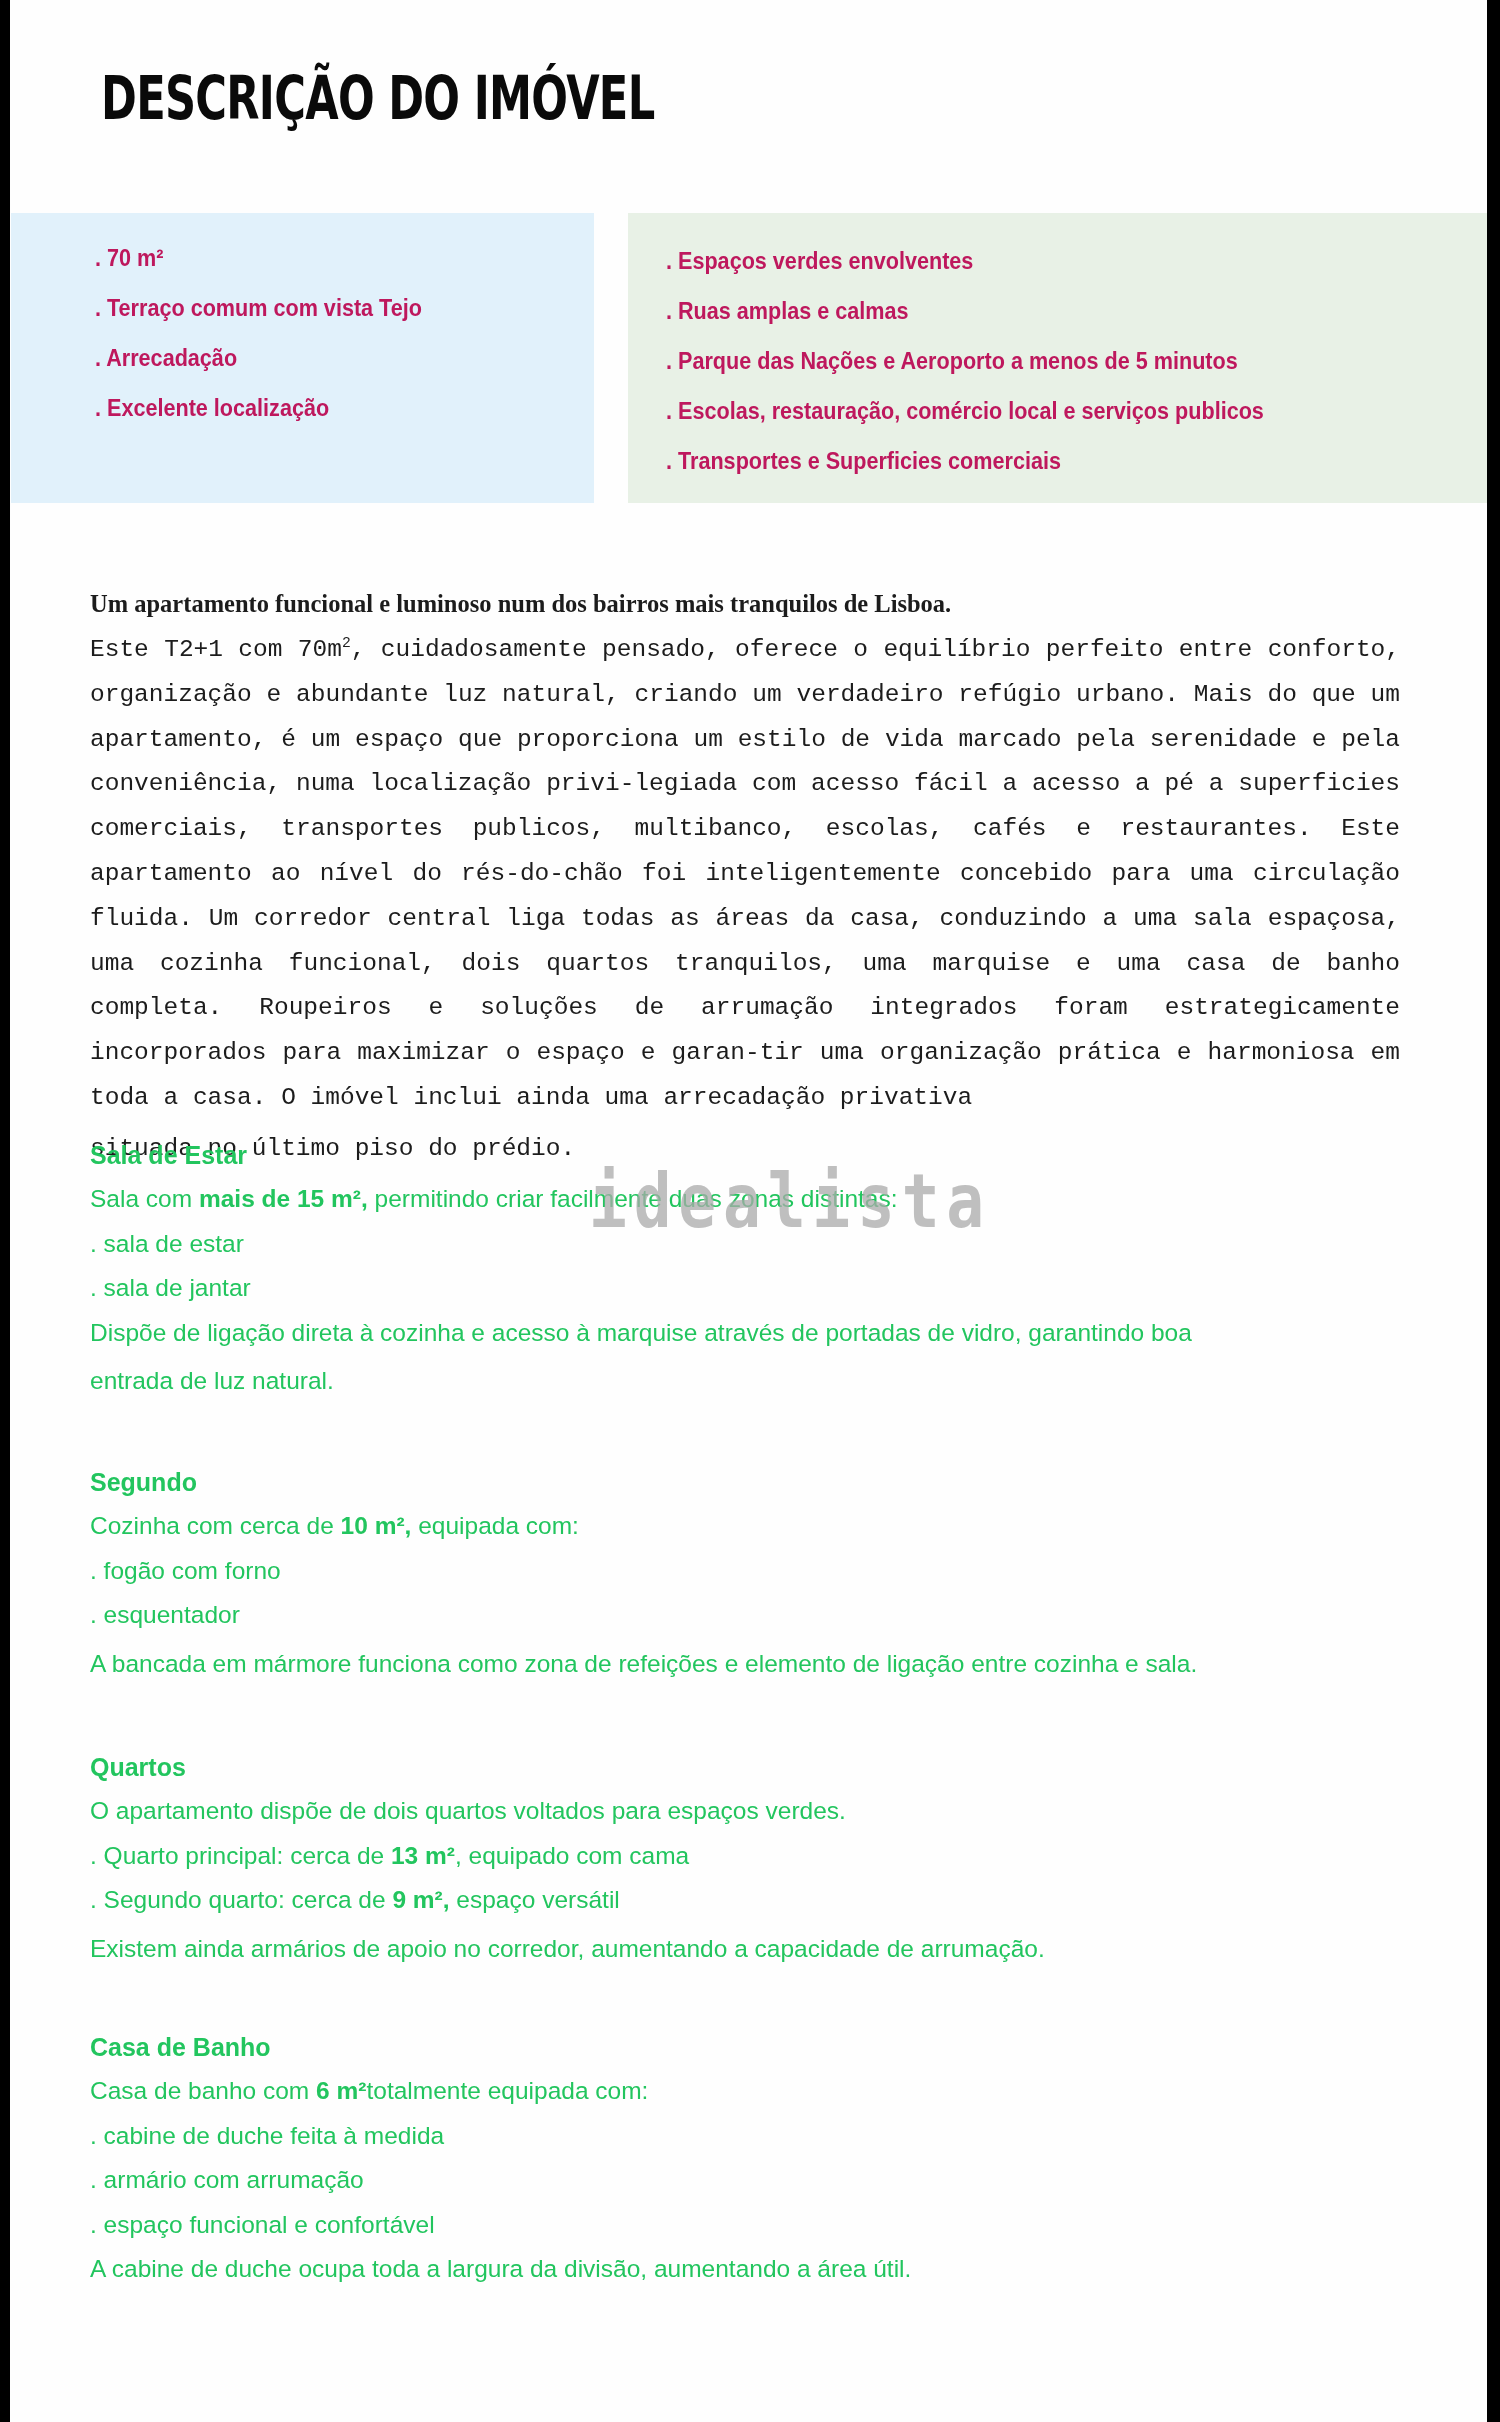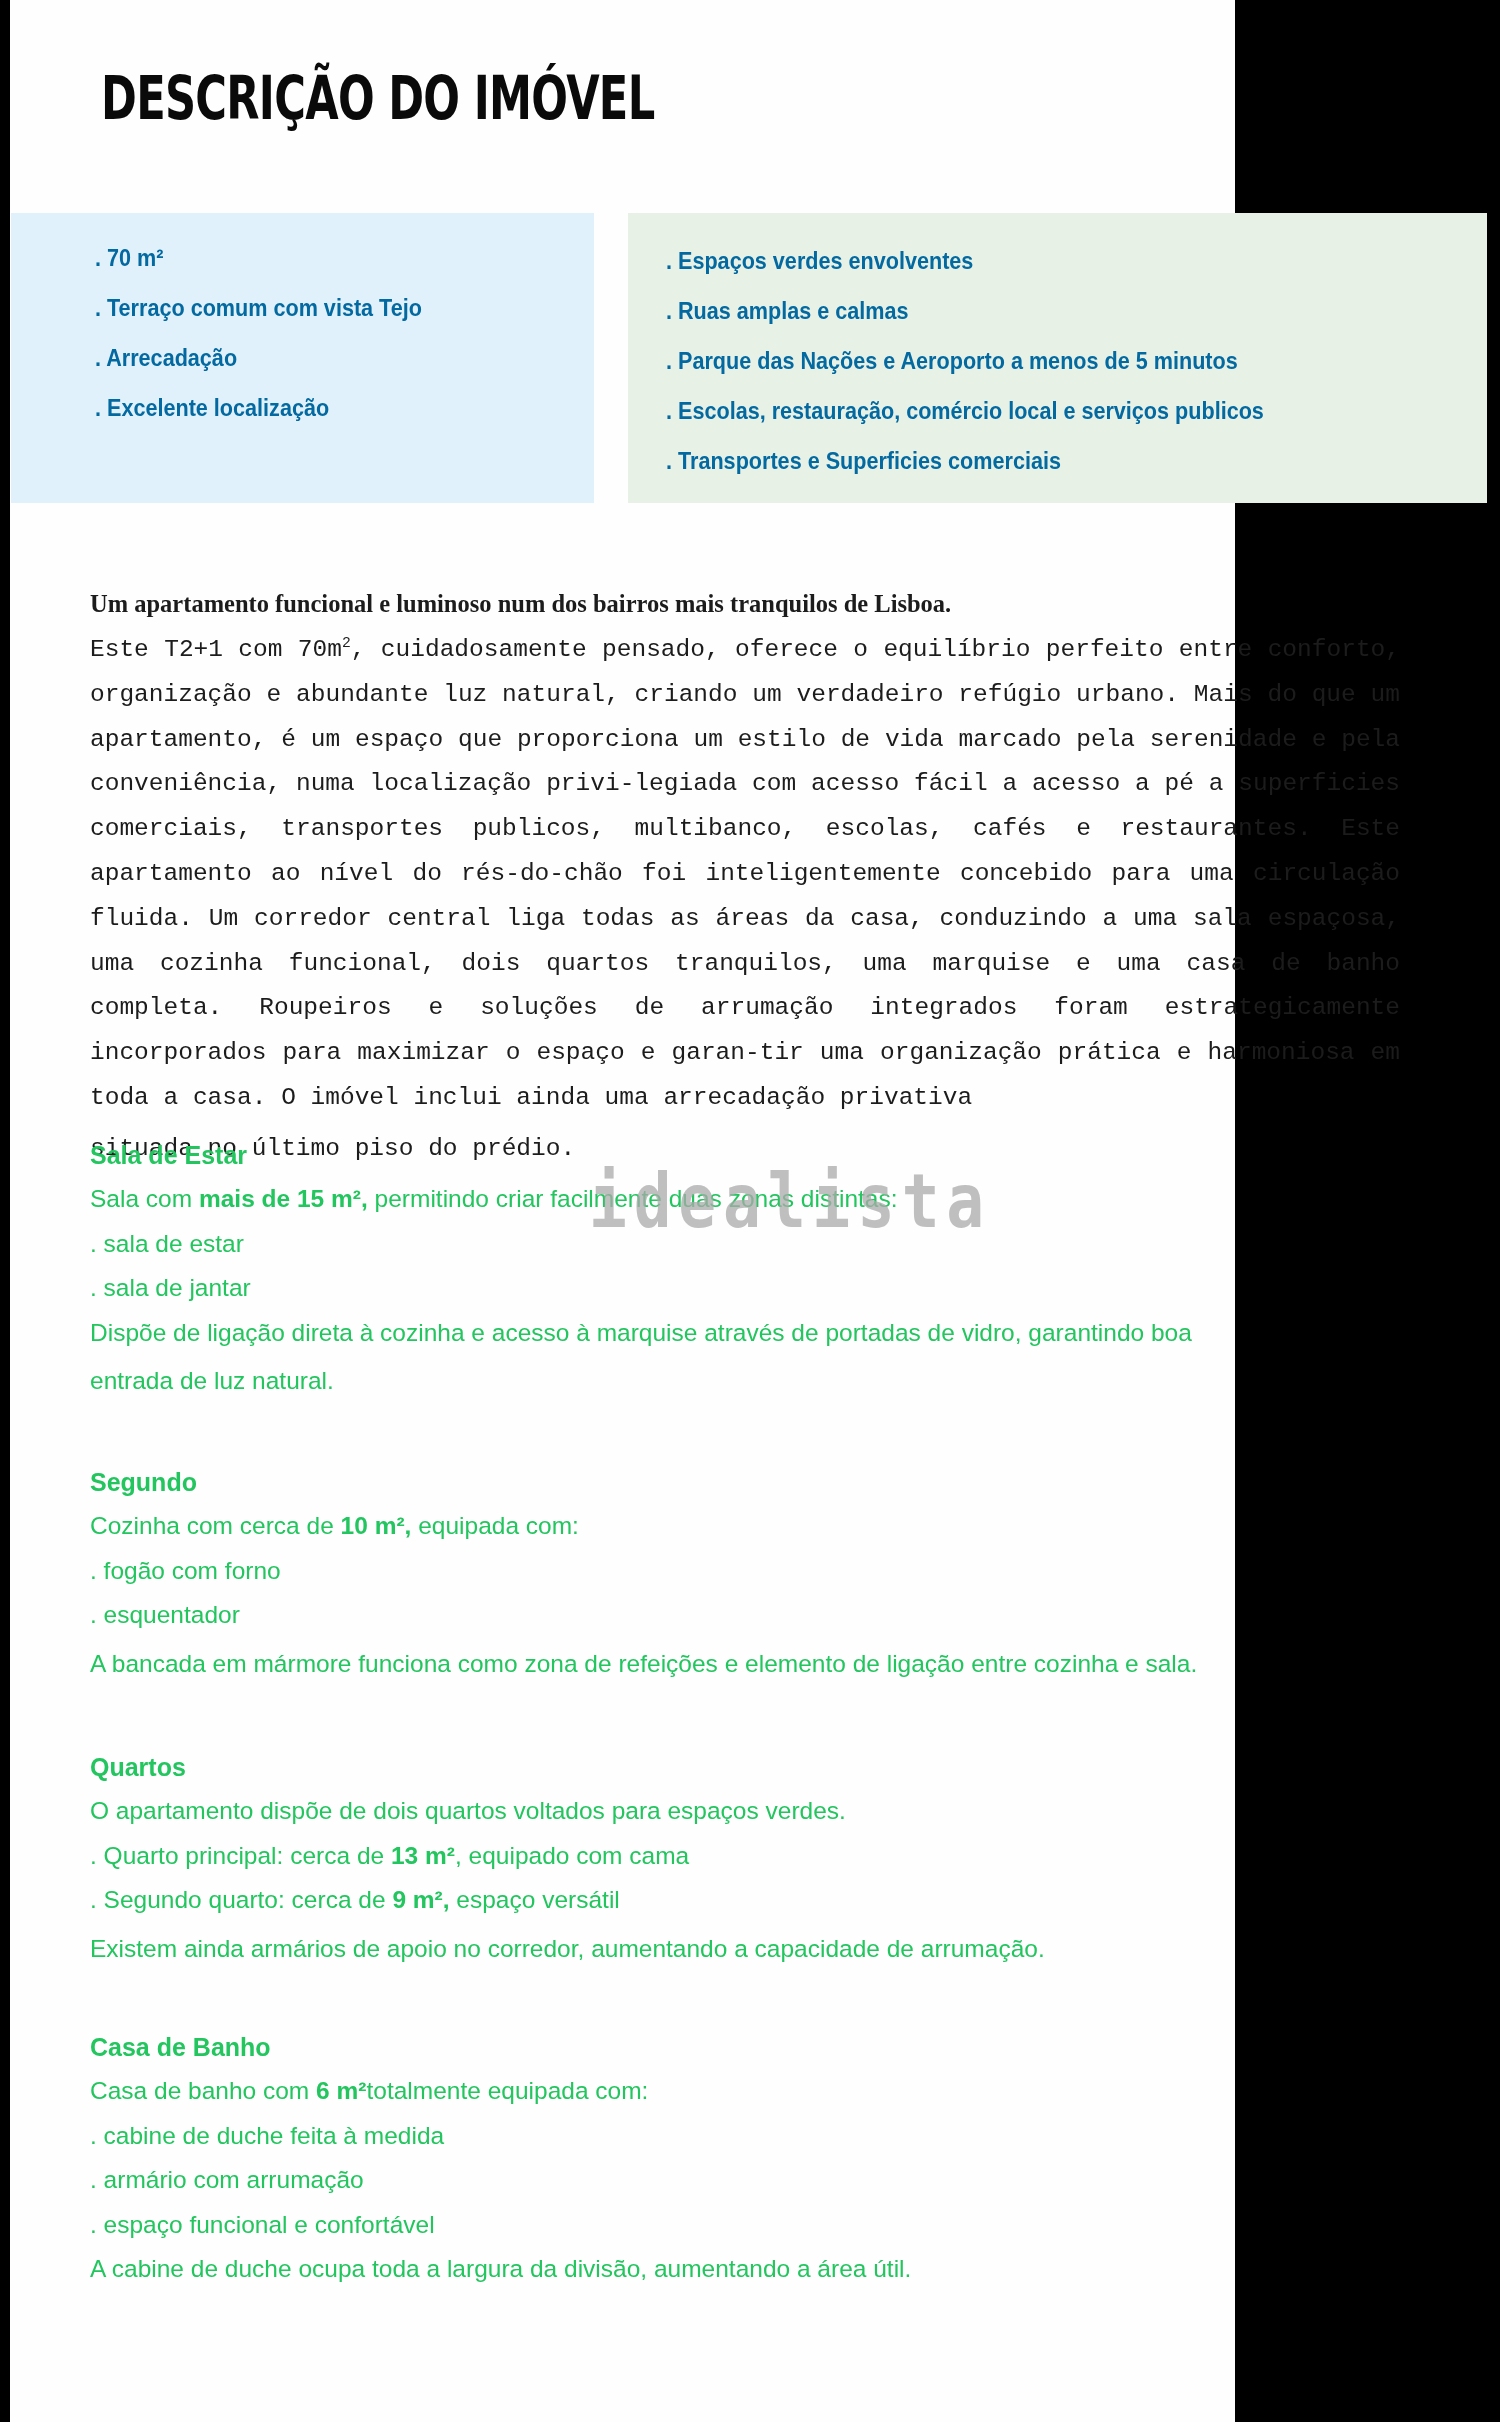--- a/index.html
+++ b/index.html
@@ -9,21 +9,21 @@
       background: #000000;
       position: relative;
       overflow: hidden;
       font-family: "Liberation Sans", "DejaVu Sans", sans-serif;
       color: #1a1a1a;
     }
     .page {
       position: absolute;
       left: 10px;
       top: 0;
-      width: 1225px;
+      width: 1477px;
       height: 2422px;
       background: #fefefe;
     }
     .title {
       position: absolute;
       left: 91px;
       top: 62px;
       margin: 0;
       font-family: "DejaVu Sans", sans-serif;
       font-weight: 900;
@@ -42,21 +42,21 @@
     }
     .box-blue { left: 1px; width: 583px; background: #e1f1fb; }
     .box-green { left: 618px; width: 860px; background: #e8f1e6; }
     .box ul {
       list-style: none;
       margin: 0;
       padding: 0;
       position: absolute;
       font-weight: 700;
       font-size: 24px;
-      color: #0369a1;
+      color: #be185d;
     }
     .box-blue ul { left: 84px; top: 27px; }
     .box-green ul { left: 38px; top: 30px; }
     .box li { height: 50px; line-height: 36px; white-space: nowrap; }
     .box-blue li .txt, .box-green li .txt { display: inline-block; transform: scaleX(0.9); transform-origin: left center; }
 
     .content {
       position: absolute;
       left: 90px;
       width: 1310px;

